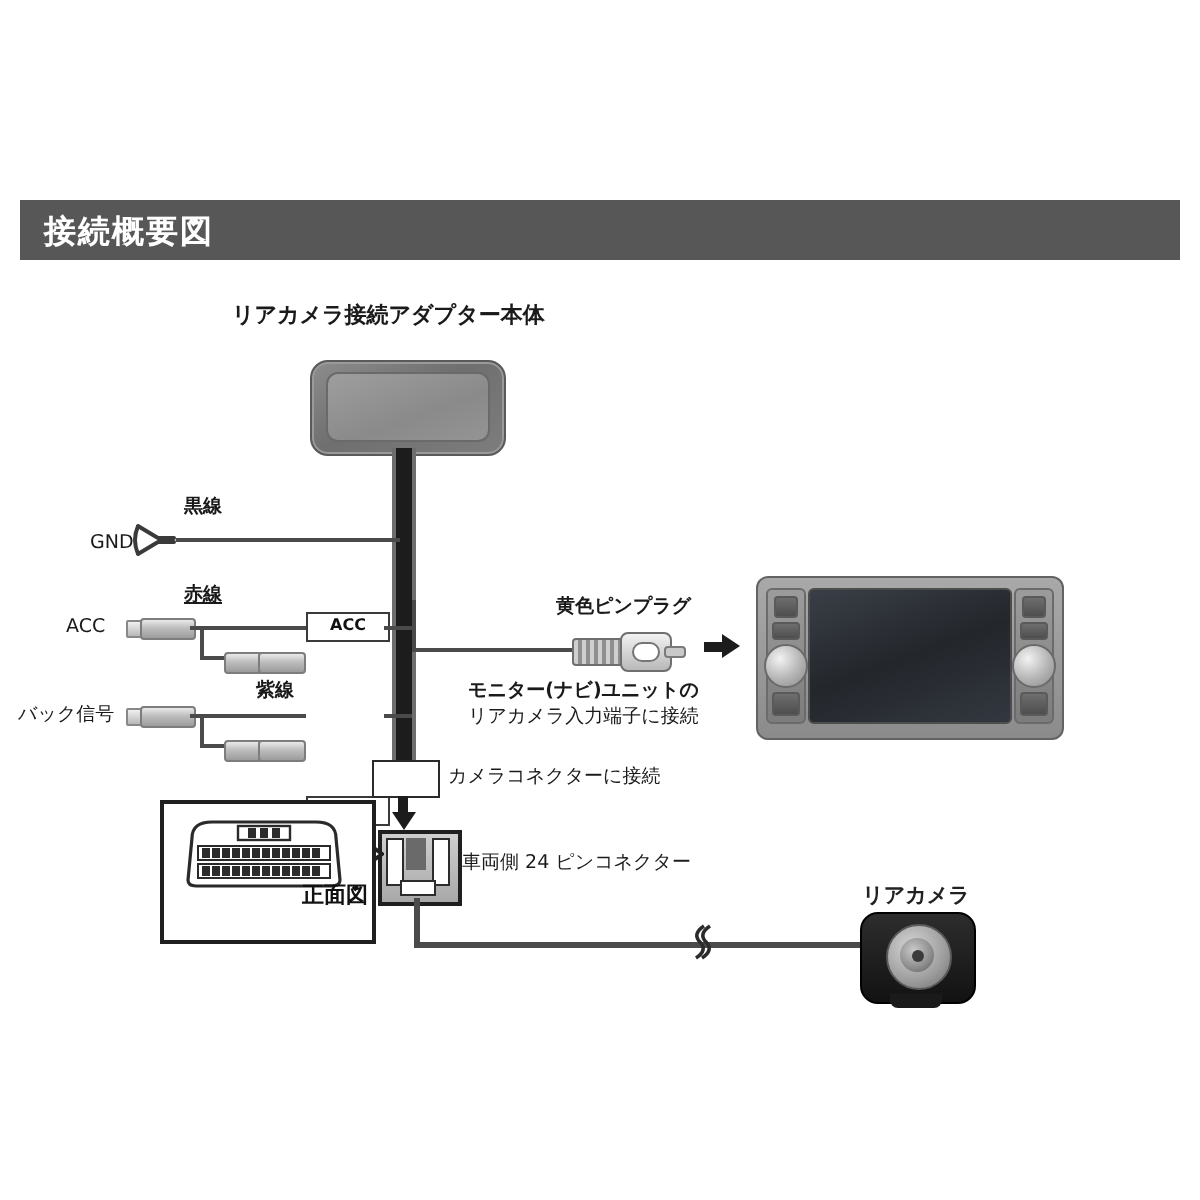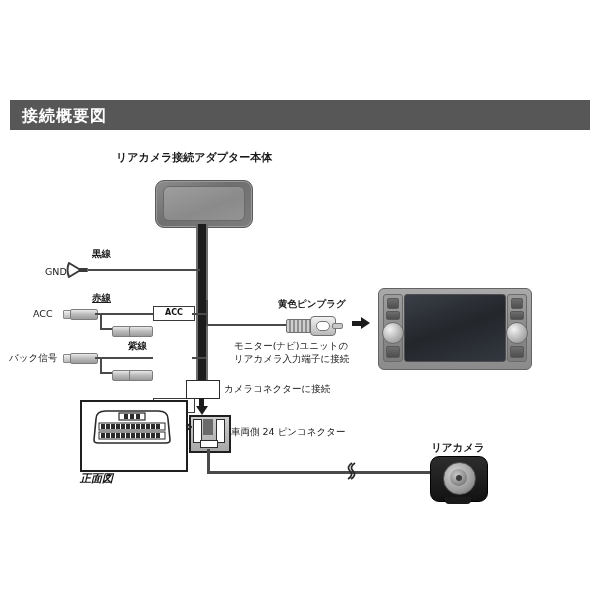--- a/index.html
+++ b/index.html
@@ -74,22 +74,22 @@
      border:1px solid #6a6a6a;}
   .mon-btn{background:linear-gradient(180deg,#6e6e6e,#4e4e4e);border:1px solid #5a5a5a;
      border-radius:2px;}
   .mon-side{background:linear-gradient(180deg,#9c9c9c,#7c7c7c);border:1px solid #6b6b6b;
      border-radius:3px;}
 
   
   #frontview-box{left:80px;top:400px;width:104px;height:68px;background:#fff;
      border:2px solid #1f1f1f;}
   #fv-shell{left:88px;top:406px;width:88px;height:40px;}
-  #frontview-label{left:80px;top:471px;width:104px;text-align:left;
-     font-size:11px;font-weight:bold;color:#111;font-style:italic;}
+  #frontview-label{left:80px;top:440px;width:104px;text-align:right;
+     font-size:11px;font-weight:bold;color:#111;}
   #callout-tri{left:176px;top:416px;}
 
   
   #pin24-body{left:189px;top:415px;width:38px;height:34px;
      background:linear-gradient(180deg,#cfcfcf,#a8a8a8);border:2px solid #1f1f1f;}
   .pin24-slot{background:#ffffff;border:1px solid #2c2c2c;}
   .pin24-dark{background:#6a6a6a;}
 
   
   #camera-body{left:430px;top:456px;width:56px;height:44px;border-radius:9px;
@@ -166,21 +166,21 @@
   <div class="abs wire-v" style="left:206px;top:300px;height:24px;"></div>
   <div class="abs wire-h" style="left:206px;top:324px;width:84px;"></div>
 
   <div class="abs lbl b" style="left:278px;top:298px;">黄色ピンプラグ</div>
 
   <div class="abs" id="rca-barrel"></div>
   <div class="abs" id="rca-head"></div>
   <div class="abs" id="rca-hole"></div>
   <div class="abs" id="rca-pin"></div>
 
-  <div class="abs lbl" style="left:234px;top:340px;">モニター(ナビ)ユニットの</div>
+  <div class="abs lbl" style="left:234px;top:340px;font-weight:bold;">モニター(ナビ)ユニットの</div>
   <div class="abs lbl" style="left:234px;top:353px;">リアカメラ入力端子に接続</div>
 
   <div class="abs arrow-r-stem" style="left:352px;top:321px;width:10px;"></div>
   <div class="abs arrow-r" style="left:361px;top:317px;"></div>
 
   <div class="abs" id="monitor-body"></div>
   <div class="abs mon-side" style="left:383px;top:294px;width:18px;height:66px;"></div>
   <div class="abs mon-side" style="left:507px;top:294px;width:18px;height:66px;"></div>
   <div class="abs" id="monitor-screen"></div>
 

